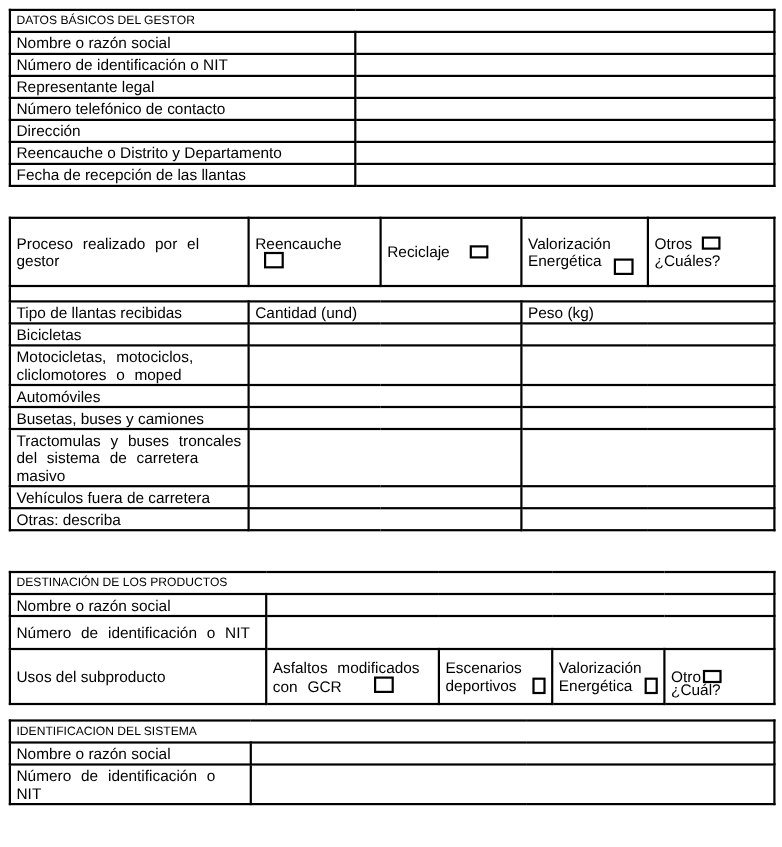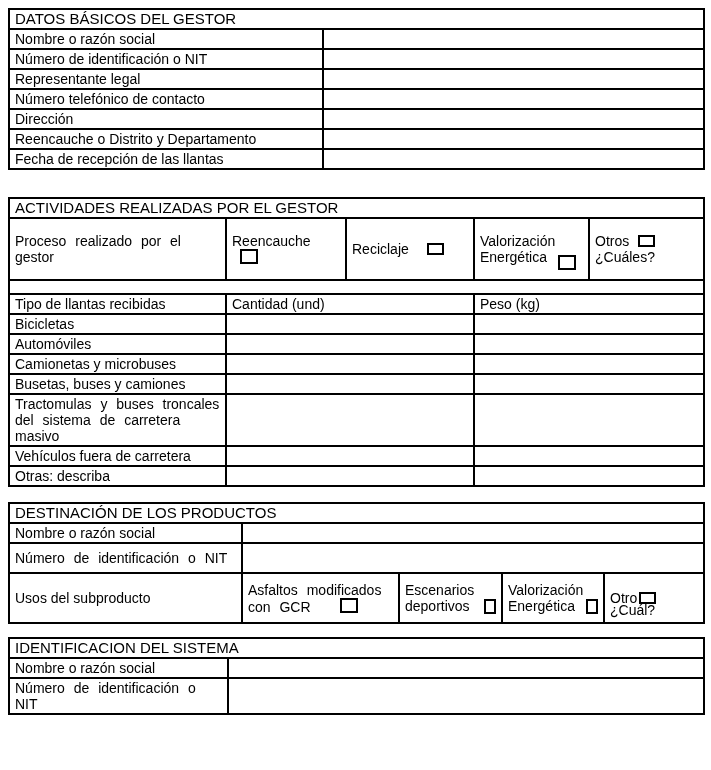--- a/index.html
+++ b/index.html
@@ -23,21 +23,21 @@
     border: 2px solid #000;
     padding: 1px 5px;
     vertical-align: middle;
     overflow: hidden;
     font-weight: normal;
     text-align: left;
   }
   th.title-cell {
     font-weight: bold;
     text-align: center;
-    font-size: 15px;
+    font-size: 11px;
     height: 15px;
     padding: 1px 4px;
   }
   .b { font-weight: bold; }
   .center { text-align: center; }
   .r { height: 14px; }            
   .just { text-align: justify; word-spacing: 5px; }
   .cb {
     display: inline-block;
     width: 14px; height: 11px;
@@ -54,21 +54,21 @@
   .otros-cell { vertical-align: top; padding-top: 3px; border-radius: 21px; }
   .blank-row td { height: 10px; padding: 0; }
   
   .usos-row td { height: 46px; }
   .flexopt { display: flex; align-items: flex-end; justify-content: space-between; }
   .flexopt .txt { flex: 0 1 auto; }
   .gcr-box { margin-left: 26px; }
   .otro-cell { vertical-align: top; padding-top: 2px; position: relative; height: 46px; }
   .otro-cual { position: absolute; left: 5px; bottom: 4px; }
   .mt27 { margin-top: 27px; }
-  .mt36 { margin-top: 15px; }
+  .mt36 { margin-top: 36px; }
   .mt13 { margin-top: 13px; }
 </style>
 </head>
 <body>
 
 <div class="page">
 
   <table class="tbl">
     <colgroup>
         <col style="width:314px">
@@ -111,23 +111,20 @@
 
   <table class="tbl mt27">
     <colgroup>
       <col style="width:217px">
         <col style="width:120px">
         <col style="width:128px">
       <col style="width:115px">
         <col style="width:115px">
     </colgroup>
     <tbody>
-        <tr>
-      <th class="title-cell" colspan="5">ACTIVIDADES REALIZADAS POR EL GESTOR</th>
-    </tr>
     <tr class="proceso-row">
       <td class="just">Proceso realizado por el gestor</td>
       <td class="opt-cell">
         <span>Reencauche</span>
         <span class="cb" style="margin-left:8px;"></span>
       </td>
       <td class="opt-cell">
         <span>Reciclaje</span>
         <span class="cb cb-sm" style="margin-left:14px;"></span>
       </td>
@@ -150,27 +147,27 @@
     <tr class="r">
       <td class="b center">Tipo de llantas recibidas</td>
       <td class="b center" colspan="2">Cantidad (und)</td>
       <td class="b center" colspan="2">Peso (kg)</td>
     </tr>
     <tr class="r">
       <td>Bicicletas</td>
       <td colspan="2"></td>
       <td colspan="2"></td>
     </tr>
+    <tr>
+      <td class="just">Motocicletas, motociclos, cliclomotores o moped</td>
+      <td colspan="2"></td>
+      <td colspan="2"></td>
+    </tr>
     <tr class="r">
       <td>Automóviles</td>
-      <td colspan="2"></td>
-      <td colspan="2"></td>
-    </tr>
-    <tr class="r">
-      <td>Camionetas y microbuses</td>
       <td colspan="2"></td>
       <td colspan="2"></td>
     </tr>
     <tr class="r">
       <td>Busetas, buses y camiones</td>
       <td colspan="2"></td>
       <td colspan="2"></td>
     </tr>
     <tr>
       <td class="just">Tractomulas y buses troncales del sistema de carretera masivo</td>

